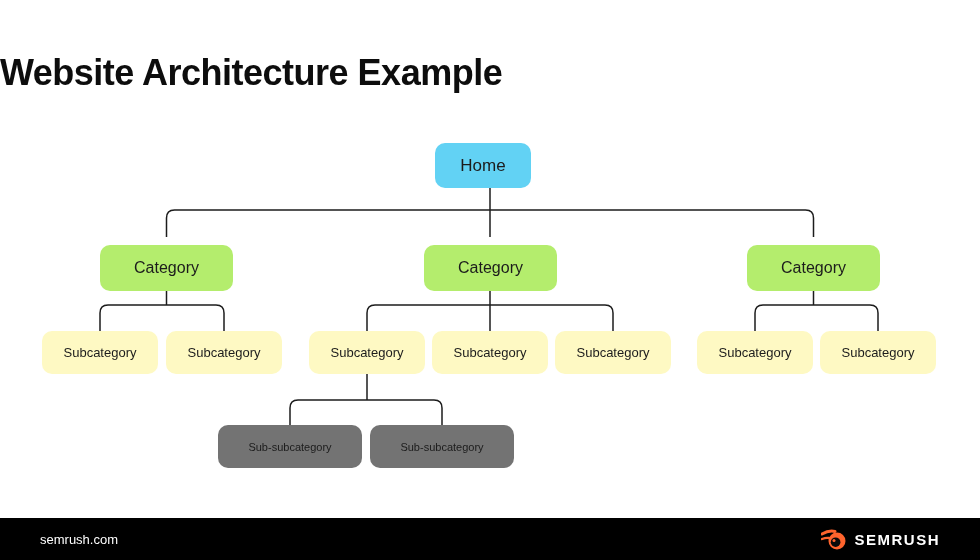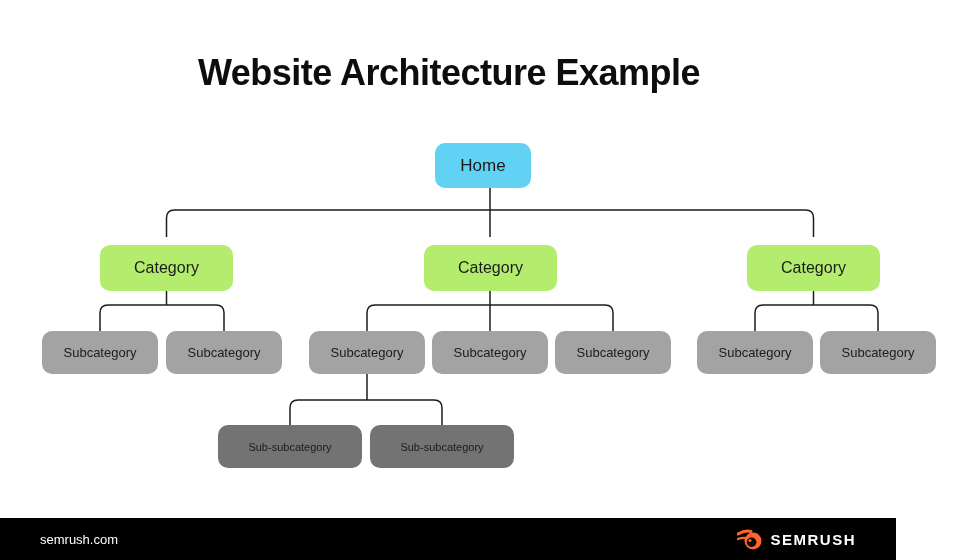--- a/index.html
+++ b/index.html
@@ -12,21 +12,20 @@
   }
   .canvas {
     position: absolute;
     left: 0; top: 0;
     width: 980px; height: 560px;
   }
   .page-title {
     position: absolute;
     left: 0; top: 52px;
     width: 898px;
-    text-align: center;
     font-size: 36px;
     font-weight: 700;
     letter-spacing: -0.5px;
     color: #0d0d0d;
   }
   .connectors {
     position: absolute;
     left: 0; top: 0;
     width: 980px; height: 560px;
     pointer-events: none;
@@ -44,31 +43,31 @@
     background: #62D2F4;
     font-size: 17px;
     font-weight: 500;
   }
   .node-category {
     background: #B4ED6D;
     font-size: 16px;
     margin-top: 8px;
   }
   .node-subcategory {
-    background: #a3a3a3;
+    background: #fef9c3;
     font-size: 13px;
   }
   .node-subsub {
     background: #737373;
     font-size: 11px;
   }
   .footer {
     position: absolute;
     left: 0; top: 518px;
-    width: 896px; height: 42px;
+    width: 980px; height: 42px;
     background: #000000;
     display: flex;
     align-items: center;
     justify-content: space-between;
     padding: 0 40px;
   }
   .footer-url {
     color: #ffffff;
     font-size: 13px;
   }

